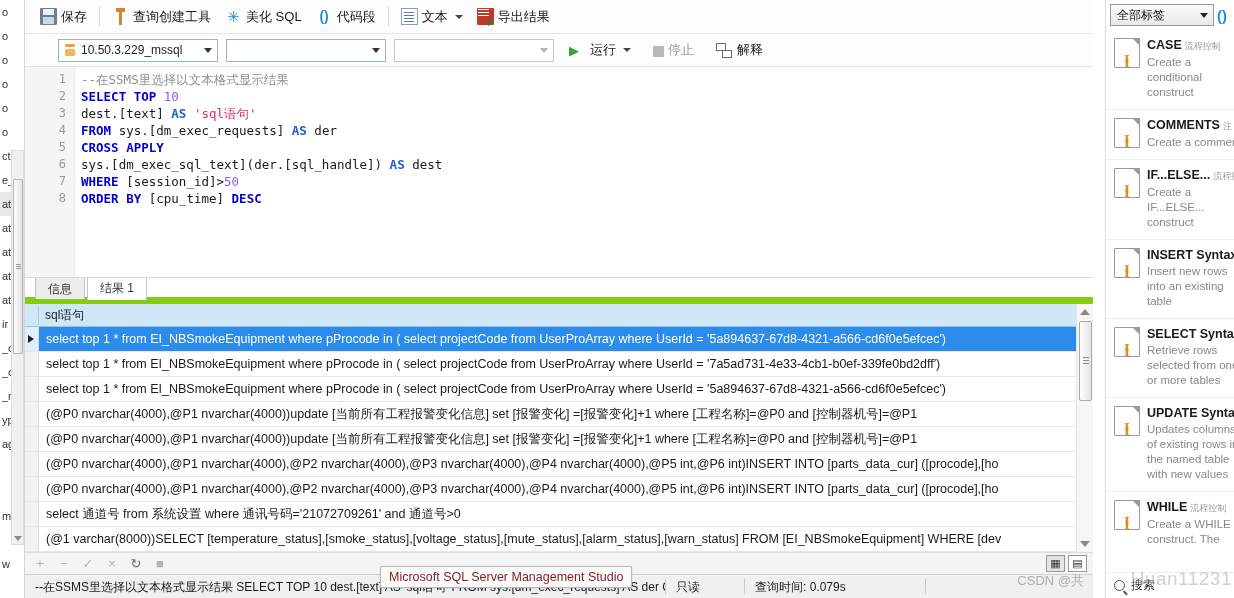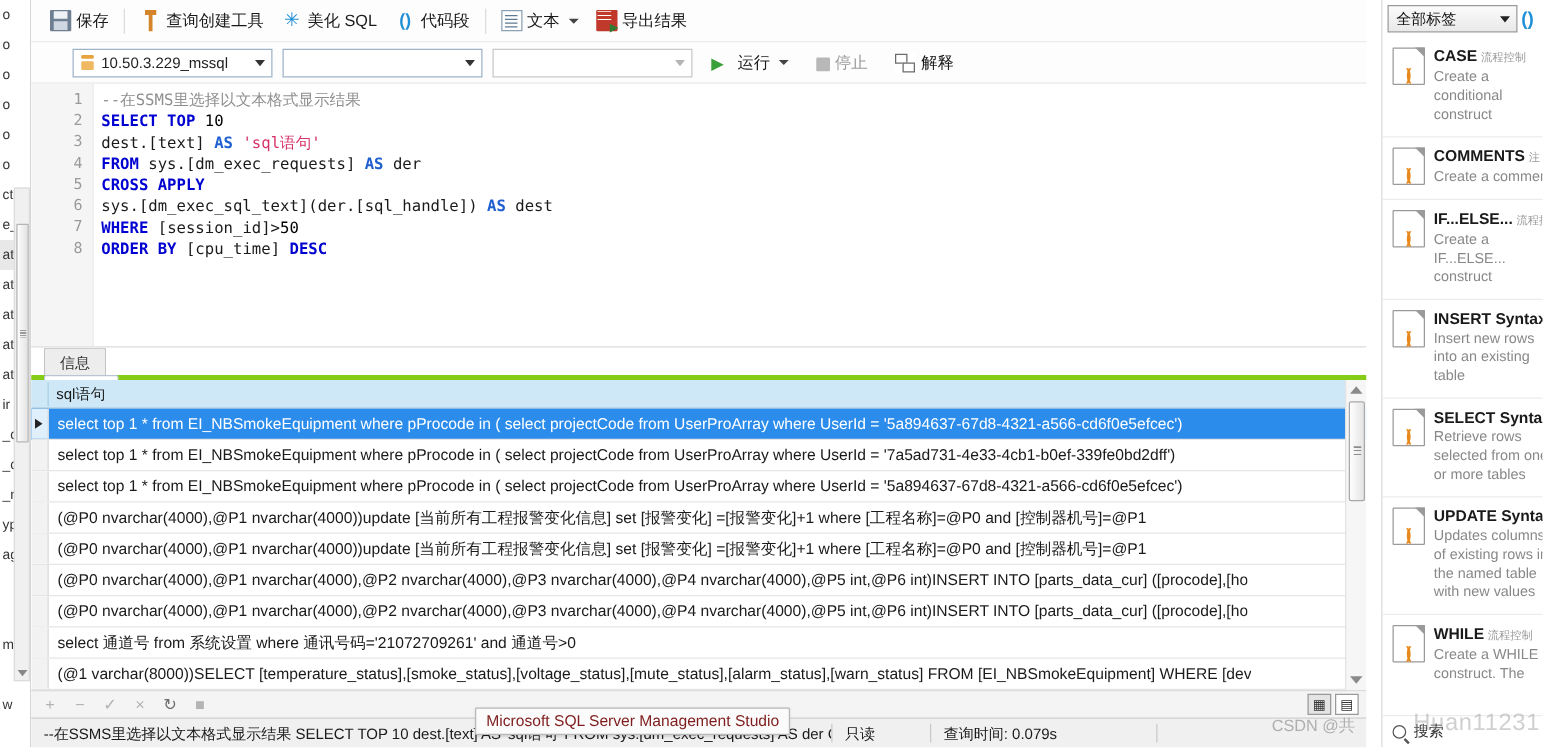--- a/index.html
+++ b/index.html
@@ -131,30 +131,30 @@
     padding-top:4px;
   }
   .cline { height:17px; line-height:17px; white-space:pre; padding-left:6px; }
   .lnum {
     height:17px; line-height:17px; text-align:right; padding-right:8px;
     color:#9a9a9a; font-family:"DejaVu Sans Mono", monospace; font-size:12px;
   }
   .gutter .lnum-wrap{ padding-top:4px; }
   .k-com { color:#8f8f8f; }
   .k-kw  { color:#0000d0; font-weight:bold;margin-top:44px; }
-  .k-num { color:#000000; }
+  .k-num { color:#8b5cf6; }
   .k-str { color:#d6336c; }
   .k-pl  { color:#1a1a1a; }
   .k-as  { color:#1f5fd0; font-weight:bold; }
 
   
   .respane { flex:0 0 264px; display:flex; flex-direction:column; background:#fff; }
   .tabstrip {
-    height:26px; display:flex; align-items:flex-start; gap:0;
-    background:#fff; padding-left:10px; border-bottom:4px solid #84cc16;flex-direction:column;
+    height:26px; display:flex; align-items:center; gap:0;
+    background:#fff; padding-left:10px; border-bottom:7px solid #84cc16;
   }
   .rtab {
     height:22px; line-height:22px; padding:0 12px; font-size:12px;
     border:1px solid #c2c2c2; border-bottom:none; background:#ededed;
     color:#333; margin-right:2px; border-radius:2px 2px 0 0; cursor:default;
   }
   .rtab.active { background:#ffffff; height:25px; line-height:24px; border-color:#b8c6d4; }
 
   .gridwrap { flex:1 1 auto; position:relative; overflow:hidden; background:#fff; }
   .gridhead {

